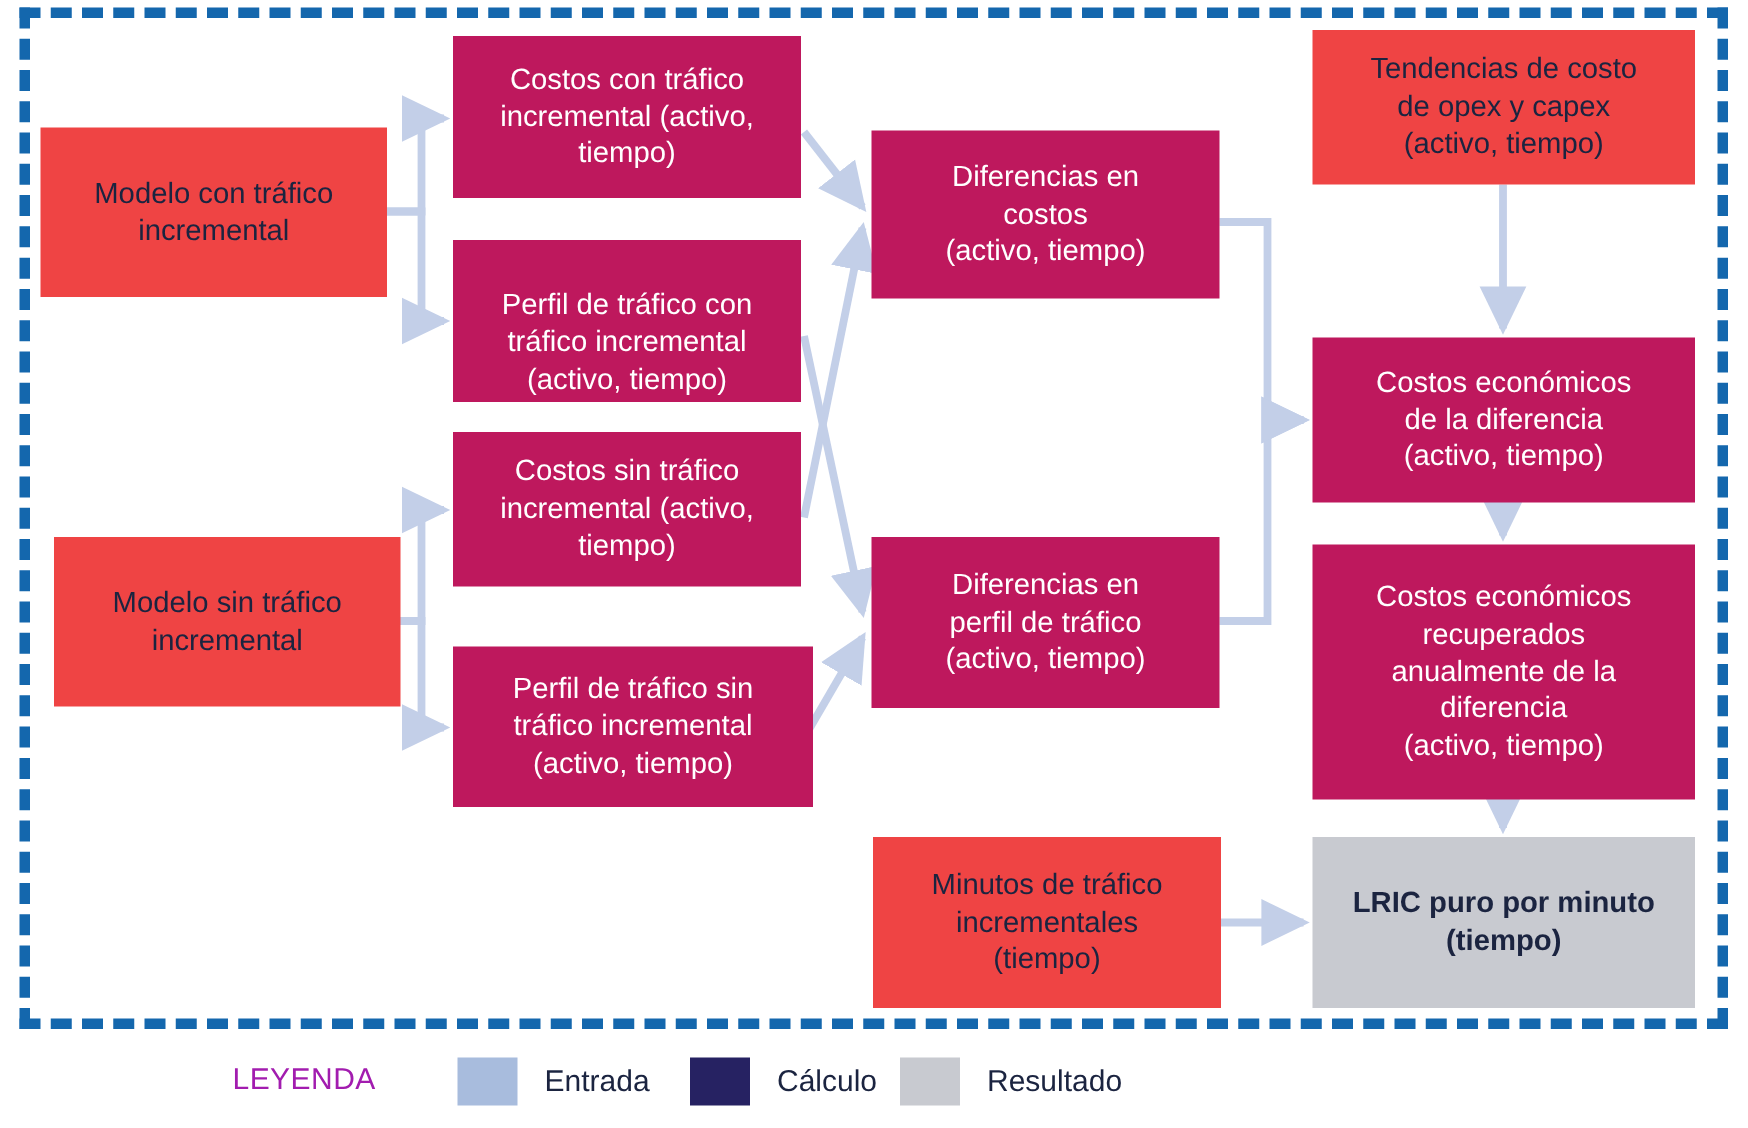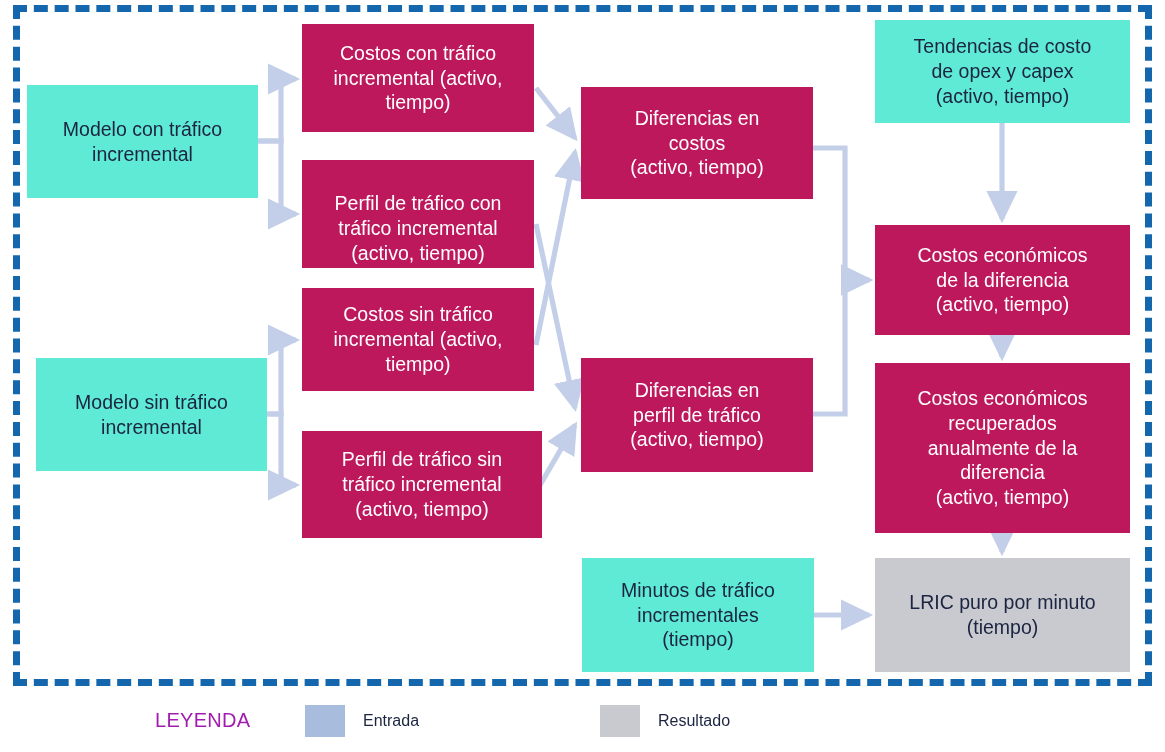--- a/index.html
+++ b/index.html
@@ -34,30 +34,31 @@
     text-align: center;
     line-height: 1.28;
     font-size: 19.5px;
     padding: 2px 6px;
   }
   .node .label {
     width: 100%;
     white-space: pre-line;
   }
   .node.input {
-    background: #5eead4;
+    background: #ef4444;
     color: #1b2440;
   }
   .node.calc {
     background: #be185d;
     color: #ffffff;
   }
   .node.result {
     background: #c8cad0;
     color: #1b2440;
+    font-weight: bold;
   }
   #arrow-layer {
     position: absolute;
     left: 0;
     top: 0;
     width: 1165px;
     height: 752px;
     pointer-events: none;
   }
   
@@ -83,21 +84,21 @@
     display: flex;
     align-items: center;
   }
   .legend-swatch {
     width: 40px;
     height: 32px;
     display: inline-block;
   }
   .legend-text {
     margin-left: 18px;
-    font-size: 16px;
+    font-size: 20px;
     color: #1b2440;
     white-space: nowrap;
   }
 </style>
 </head>
 <body>
 
 <div id="canvas">
 
   <div id="dashed-frame"></div>
@@ -216,20 +217,24 @@
   </div>
 
   <div id="legend">
     <div class="legend-title">LEYENDA</div>
 
     <div class="legend-entry" style="left:305px;">
       <span class="legend-swatch" style="background:#a8bcdd;"></span>
       <span class="legend-text">Entrada</span>
     </div>
 
+    <div class="legend-entry" style="left:460px;">
+      <span class="legend-swatch" style="background:#262262;"></span>
+      <span class="legend-text">Cálculo</span>
+    </div>
 
     <div class="legend-entry" style="left:600px;">
       <span class="legend-swatch" style="background:#c8cad0;"></span>
       <span class="legend-text">Resultado</span>
     </div>
   </div>
 
 </div>
 
 </body></html>

